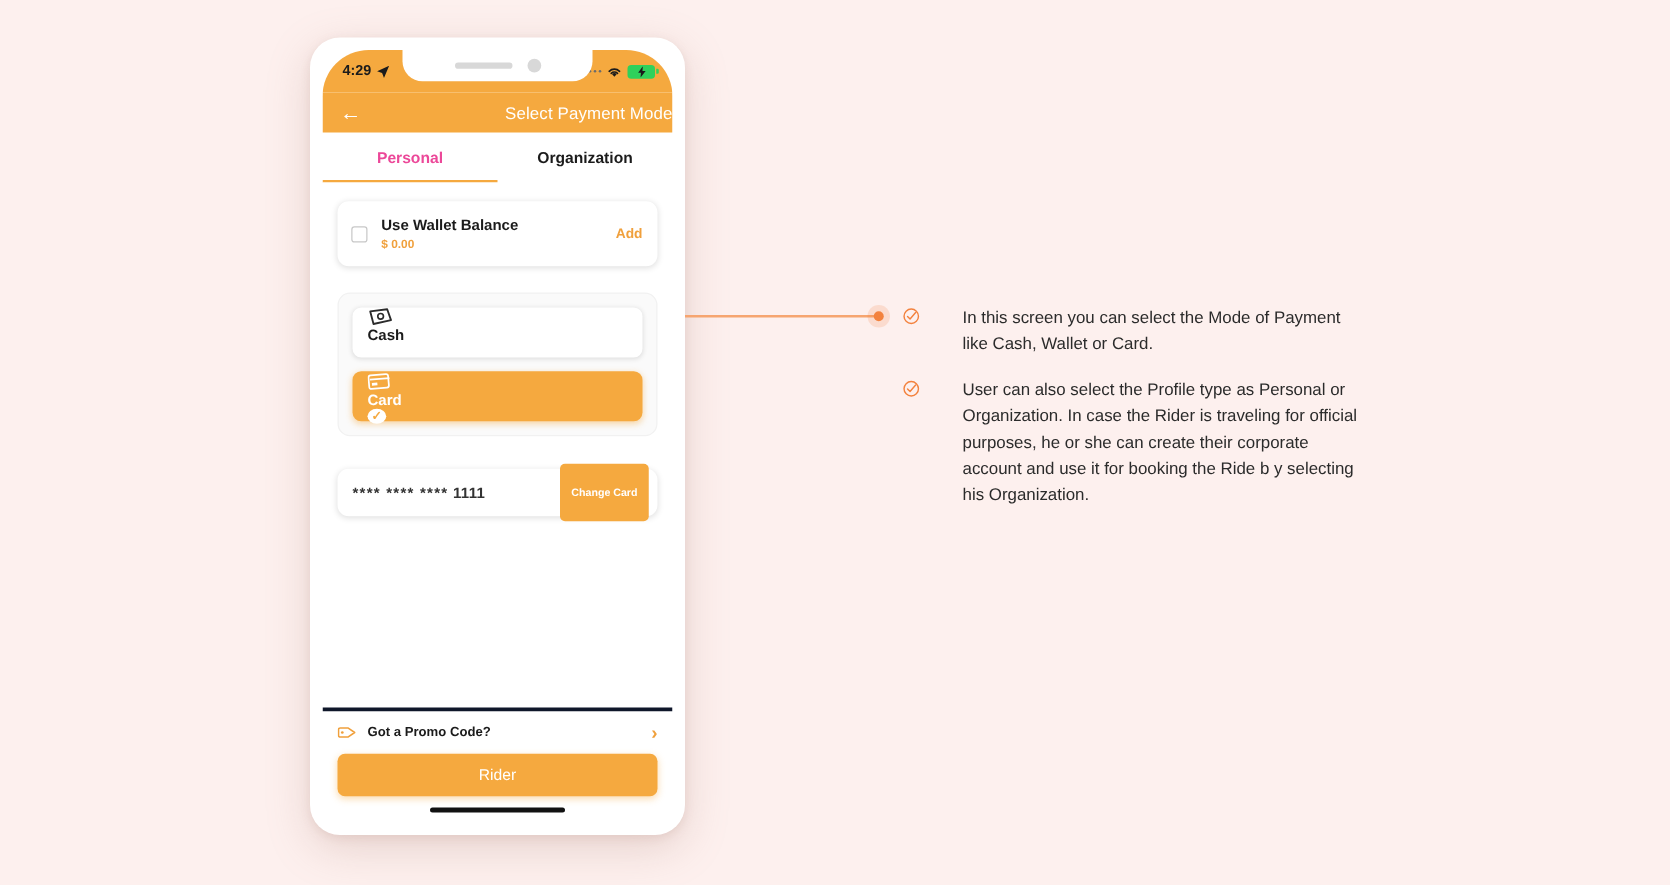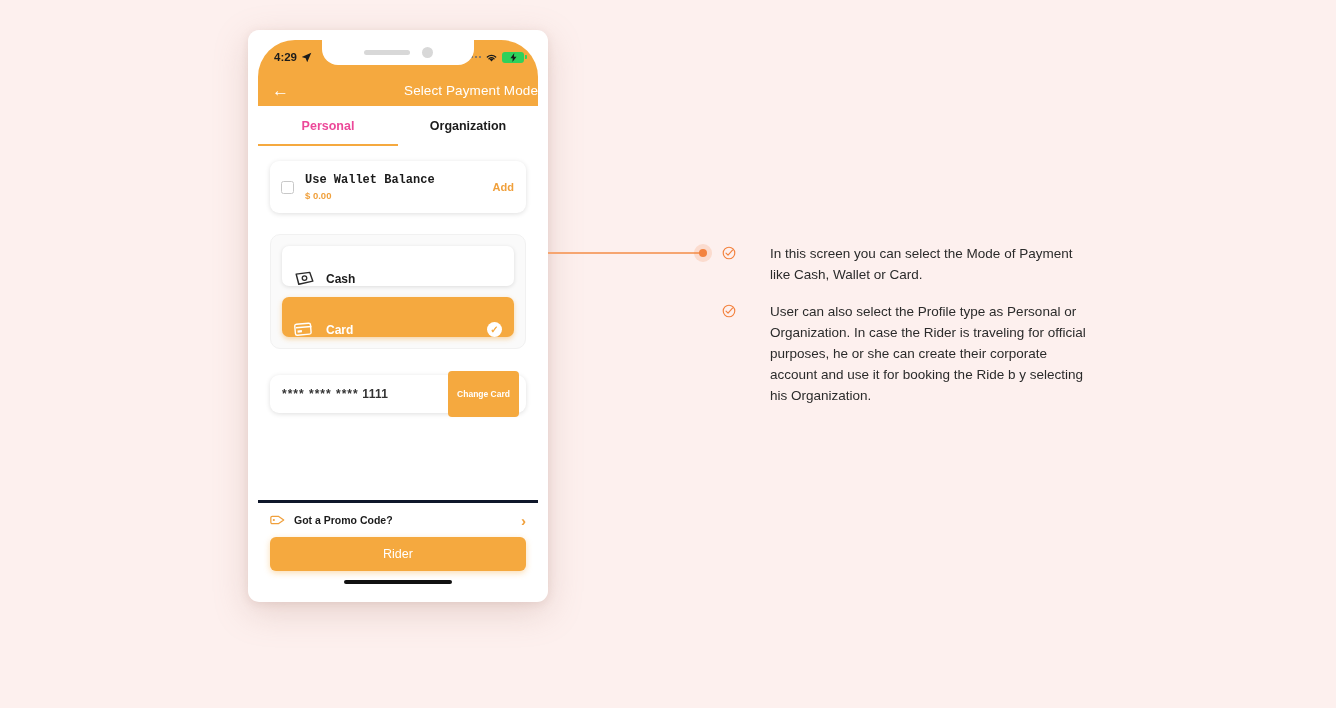--- a/index.html
+++ b/index.html
@@ -7,23 +7,23 @@
     width: 1336px; height: 708px;
     background: #fdf0ee;
     font-family: "Liberation Sans", sans-serif;
     overflow: hidden;
   }
   .stage { position: relative; width: 1336px; height: 708px; }
 
   
   .phone {
     position: absolute; left: 248px; top: 30px;
-    width: 300px; height: 572px;
+    width: 300px; height: 638px;
     background: #ffffff;
-    border-radius: 11px;
+    border-radius: 24px;
     box-shadow: 0 10px 34px rgba(180,140,130,0.30), 0 2px 8px rgba(180,140,130,0.18);
     padding: 10px;
   }
   .screen {
     position: relative; width: 100%; height: 100%;
     border-radius: 37px; overflow: hidden;
     background: #ffffff;
     display: flex; flex-direction: column;
   }
 
@@ -84,32 +84,32 @@
     box-shadow: 0 1px 5px rgba(0,0,0,0.13);
   }
 
   
   .wallet { display: flex; align-items: center; padding: 12px 12px 12px 11px; margin-top: 5px; }
   .checkbox {
     width: 13px; height: 13px; border: 1.4px solid #c8c8c8; border-radius: 2.5px;
     flex: none; margin-right: 11px;
   }
   .wallet-text { flex: 1; }
-  .wallet-title { font-size: 12px; font-weight: bold; color: #1b1b1b; line-height: 1.25; font-family: Liberation Mono, monospace; }
+  .wallet-title { font-size: 12px; font-weight: bold; color: #1b1b1b; line-height: 1.25; }
   .wallet-amount { font-size: 9.5px; font-weight: bold; color: #f0a03c; margin-top: 2px; }
   .wallet-add { font-size: 11px; font-weight: bold; color: #f0a03c; }
 
   
   .pay-group {
     margin-top: 21px; background: #fafafa;
     border: 1px solid #f1f1f1; border-radius: 10px; padding: 11px;
   }
   .pay-opt {
-    height: 40px; border-radius: 7px; display: flex; align-items: flex-end;
-    padding: 0 12px; font-size: 12px; font-weight: bold;
+    height: 40px; border-radius: 7px; display: flex; align-items: flex-start;
+    padding: 0 12px; font-size: 12px; font-weight: bold; flex-direction: column;
   }
   .pay-opt.plain { background: #fff; box-shadow: 0 1px 4px rgba(0,0,0,0.12); color: #1b1b1b; }
   .pay-opt.sel { background: #f5a93f; color: #ffffff; margin-top: 11px; box-shadow: 0 2px 5px rgba(245,169,63,0.45); }
   .pay-icon { width: 21px; margin-right: 11px; display: flex; align-items: center; }
   .pay-label { flex: 1; }
   .tick {
     width: 15px; height: 15px; border-radius: 50%; background: #fff;
     display: flex; align-items: center; justify-content: center;
     color: #f5a93f; font-size: 10px; font-weight: bold;
   }

